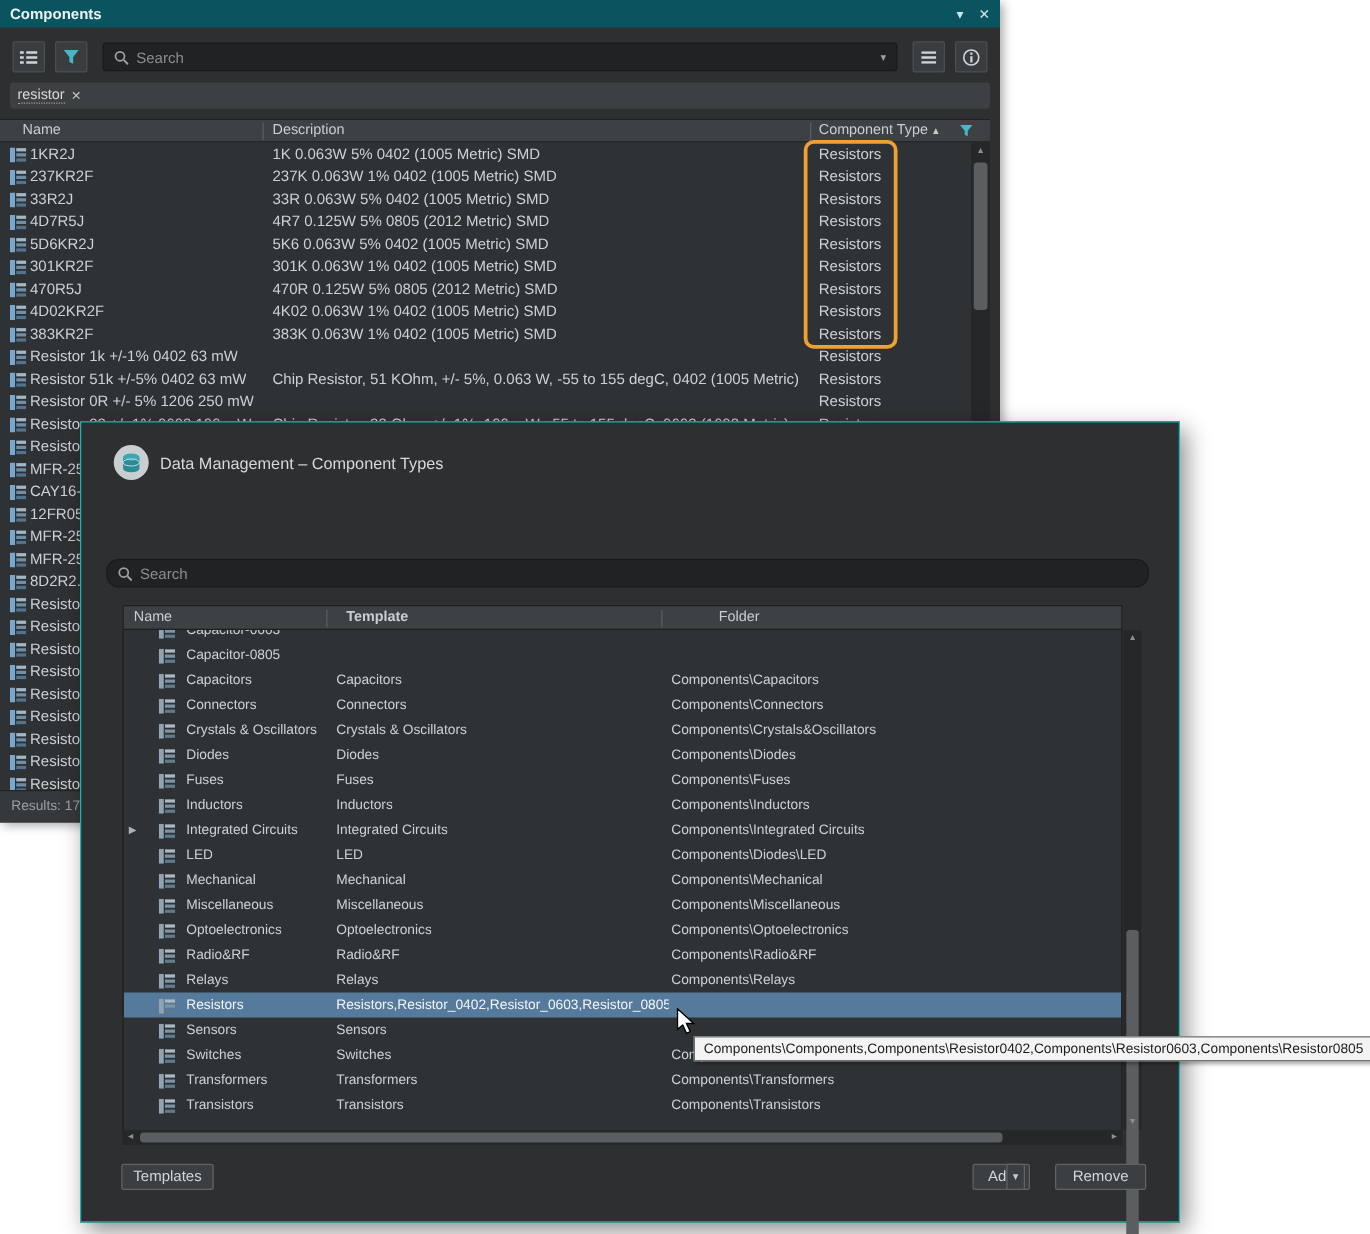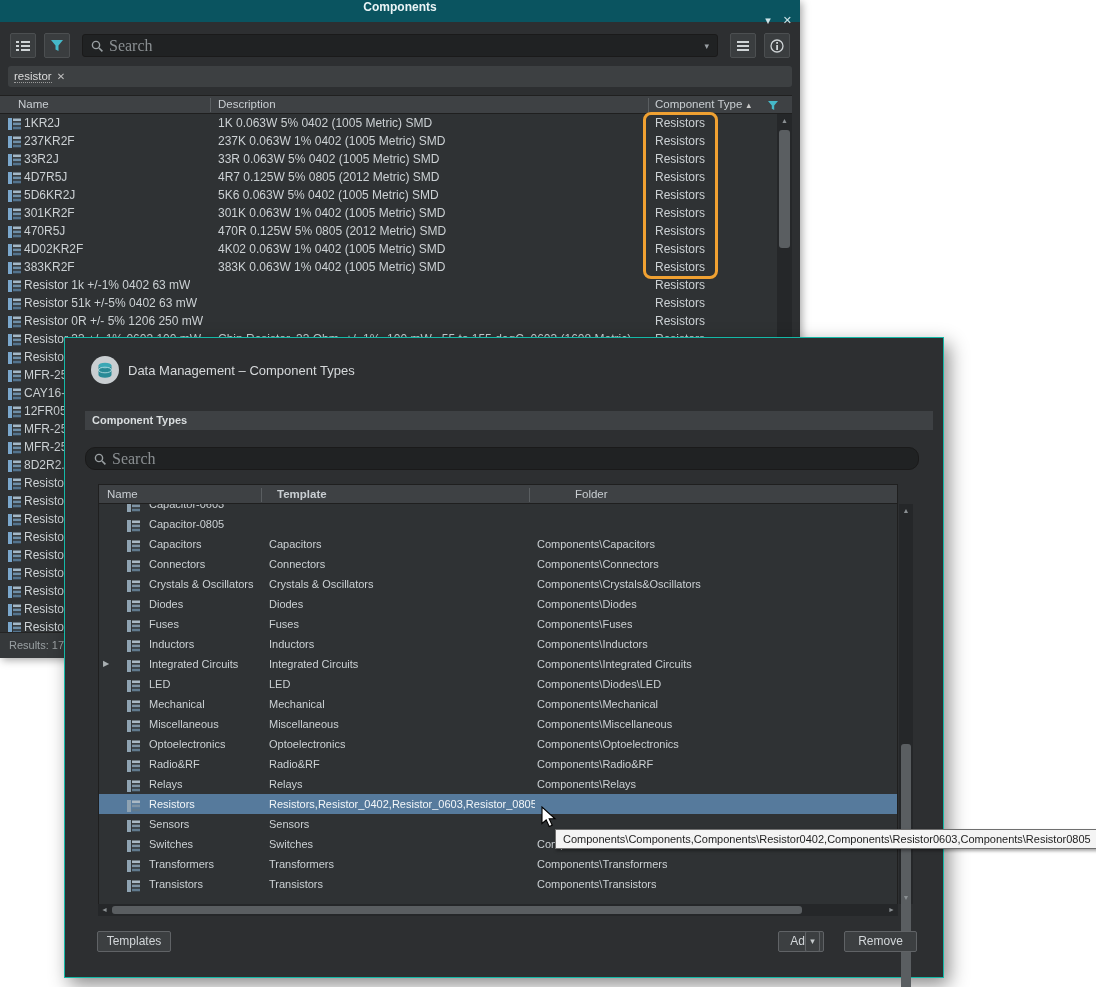--- a/index.html
+++ b/index.html
@@ -5,33 +5,33 @@
   * { margin:0; padding:0; box-sizing:border-box; }
   html,body { width:1096px; height:987px; background:#ffffff; overflow:hidden;
     font-family:"Liberation Sans", sans-serif; }
   .abs { position:absolute; }
 
   
   .panel { position:absolute; left:0; top:0; width:800px; height:658px;
     background:#2d2f31; box-shadow:2px 2px 8px rgba(0,0,0,.35); z-index:1; }
   .panel-titlebar { position:absolute; left:0; top:0; width:100%; height:22px;
     background:#0a5460; display:flex; align-items:center; padding:0 8px;
-    color:#eaf4f6; font-size:12px; font-weight:bold;flex-direction:column; }
+    color:#eaf4f6; font-size:12px; font-weight:bold; }
   .tb-right { margin-left:auto; display:flex; gap:12px; font-weight:normal;
     color:#cfe4e8; font-size:11px; }
   .tb-right span { cursor:default; }
 
   .tool-btn { position:absolute; width:26px; height:25px; background:#3a3d3f;
     border:1px solid #4c4f51; border-radius:2px; display:flex;
     align-items:center; justify-content:center; }
   .searchbox { position:absolute; height:23px; background:#202223;
     border:1px solid #1a1a1a; border-radius:3px; display:flex;
     align-items:center; padding:0 8px; gap:6px; }
   .searchbox input { flex:1; background:transparent; border:none; outline:none;
-    color:#ef4444; font-size:16px; font-family:Liberation Serif, serif; }
+    color:#ef4444; font-size:12px; font-family:Liberation Sans, sans-serif; }
   .searchbox input::placeholder { color:#8a8f92; }
   .dd-arrow { color:#9aa0a3; font-size:9px; }
 
   .filter-bar { position:absolute; left:8px; top:66px; width:784px; height:21px;
     background:#3d4042; border-radius:3px; display:flex; align-items:center;
     padding:0 6px; gap:5px; }
   .chip-label { color:#dcdcdc; font-size:11.5px; border-bottom:1px dotted #9a9a9a; }
   .chip-close { color:#c2c2c2; font-size:10px; }
 
   .p-header { position:absolute; left:0; top:95px; width:792px; height:19px;
@@ -323,20 +323,21 @@
   <div class="prow">
     <span class="picon">
       <svg width="13" height="12">
         <rect x="0" y="0" width="4" height="12" fill="#7aa7cc"></rect>
         <rect x="5" y="0.5" width="8" height="2.6" fill="#a3b8c7"></rect>
         <rect x="5" y="4.6" width="8" height="2.6" fill="#6f8fa8"></rect>
         <rect x="5" y="8.7" width="8" height="2.6" fill="#54748e"></rect>
       </svg>
     </span>
     <span class="c-name">Resistor 51k +/-5% 0402 63 mW</span>
+    <span class="c-desc">Chip Resistor, 51 KOhm, +/- 5%, 0.063 W, -55 to 155 degC, 0402 (1005 Metric)</span>
     <span class="c-type">Resistors</span>
   </div>
 
   <div class="prow">
     <span class="picon">
       <svg width="13" height="12">
         <rect x="0" y="0" width="4" height="12" fill="#7aa7cc"></rect>
         <rect x="5" y="0.5" width="8" height="2.6" fill="#a3b8c7"></rect>
         <rect x="5" y="4.6" width="8" height="2.6" fill="#6f8fa8"></rect>
         <rect x="5" y="8.7" width="8" height="2.6" fill="#54748e"></rect>
@@ -600,21 +601,20 @@
 
   <div class="dlg-icon">
     <svg width="16" height="17">
       <ellipse cx="8" cy="3.5" rx="6.5" ry="2.8" fill="#3aa7b5"></ellipse>
       <path d="M1.5,3.5 L1.5,13 A6.5,2.8 0 0 0 14.5,13 L14.5,3.5 A6.5,2.8 0 0 1 1.5,3.5 Z" fill="#2a8a96"></path>
       <ellipse cx="8" cy="8" rx="6.5" ry="2.8" fill="none" stroke="#bfe2e7" stroke-width="0.8"></ellipse>
     </svg>
   </div>
   <div class="dlg-title">Data Management – Component Types</div>
 
-  <div class="section-bar">Component Types</div>
 
   <div class="searchbox dlg-search">
     <svg width="12" height="12">
       <circle cx="5" cy="5" r="3.6" fill="none" stroke="#9aa0a3" stroke-width="1.4"></circle>
       <line x1="8" y1="8" x2="11.4" y2="11.4" stroke="#9aa0a3" stroke-width="1.6"></line>
     </svg>
     <input type="text" placeholder="Search" style="">
   </div>
 
   <div class="d-header">

